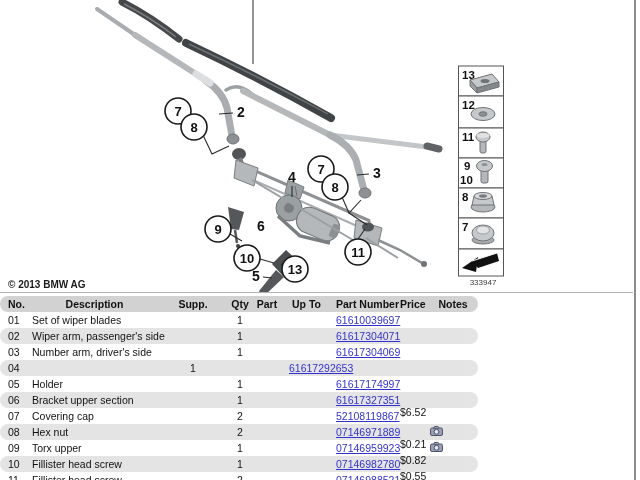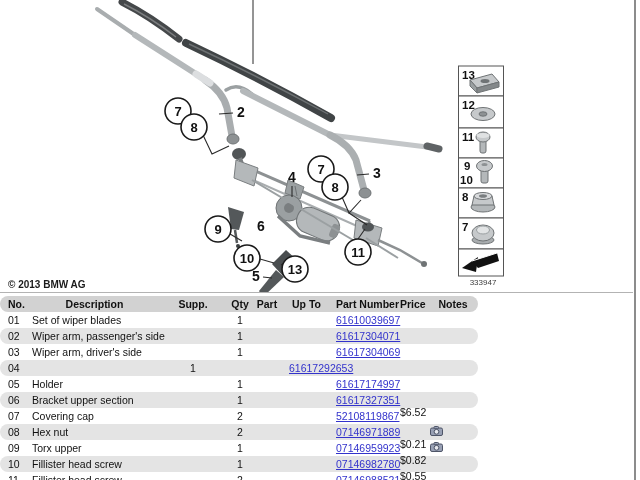--- a/index.html
+++ b/index.html
@@ -260,21 +260,21 @@
             <a href="#" class="part-link">61617304071</a>
           </div>
           <div class="c c-price"></div>
           <div class="c c-notes">
             
           </div>
         </div>
 
         <div class="trow">
           <div class="c c-no">03</div>
-          <div class="c c-desc">Wiper arm, driver's side</div>
+          <div class="c c-desc">Number arm, driver's side</div>
           <div class="c c-supp"></div>
           <div class="c c-qty">1</div>
           <div class="c c-from"></div>
           <div class="c c-upto"></div>
           <div class="c c-part">
             <a href="#" class="part-link">61617304069</a>
           </div>
           <div class="c c-price"></div>
           <div class="c c-notes">
             

